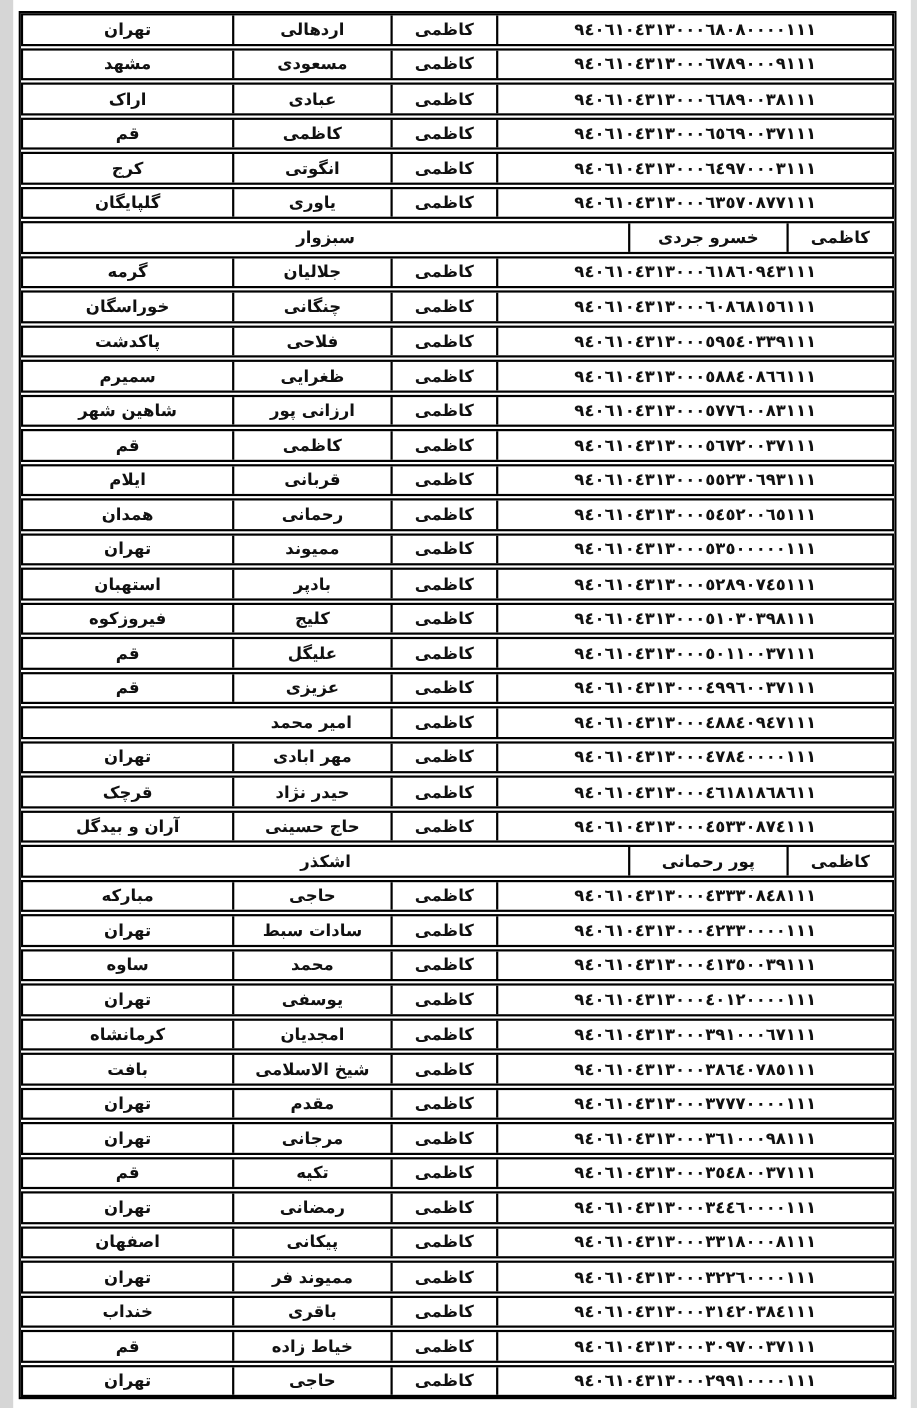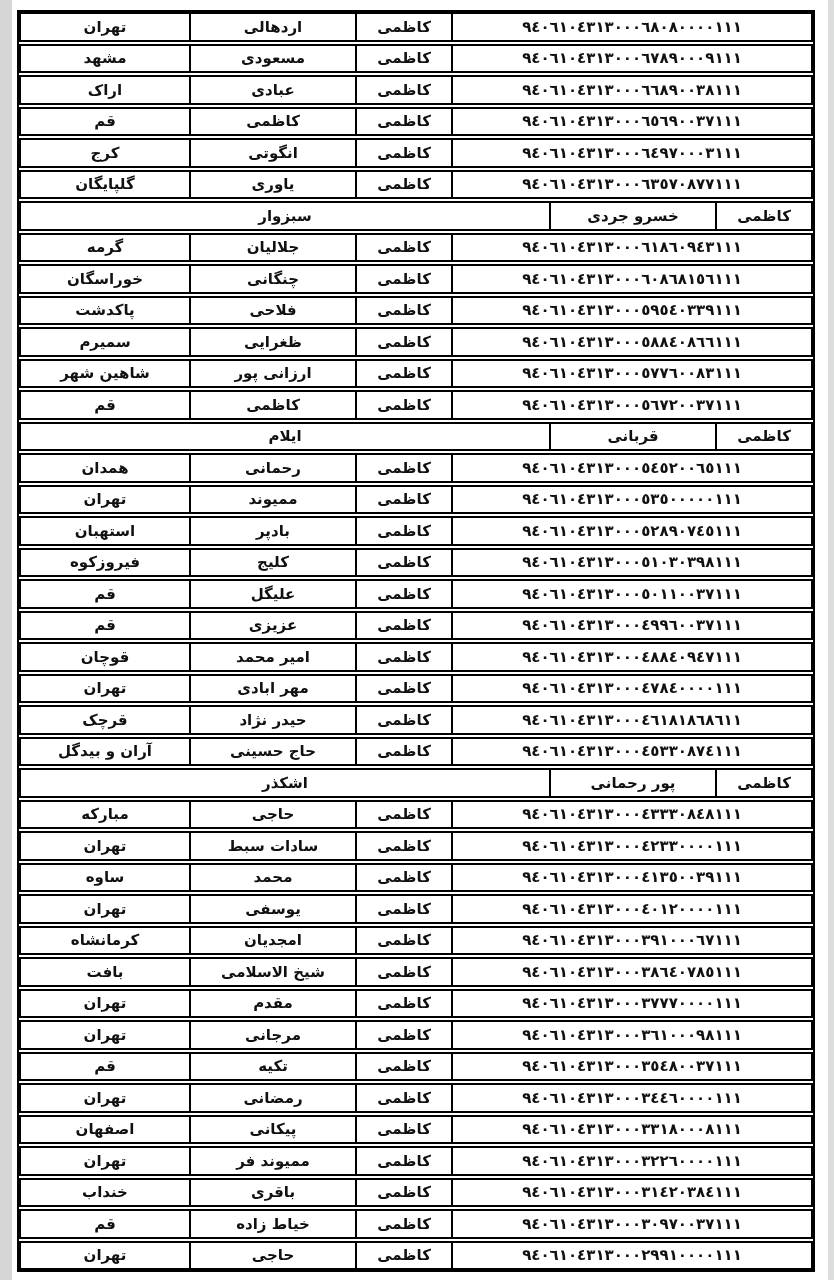--- a/index.html
+++ b/index.html
@@ -55,21 +55,21 @@
     box-sizing: border-box;
     font-weight: bold;
     font-size: 15px;
     color: #111;
     white-space: nowrap;
     overflow: hidden;
   }
   .cell:not(:last-child) { border-inline-end: 2px solid #000; }
   .cell-number { width: 360px; }
   .cell-surname { width: 96px; }
-  .cell-name { width: 166px; }
+  .cell-name { width: 144px; }
   .cell-city { flex: 1; }
   .num {
     direction: ltr;
     unicode-bidi: bidi-override;
     letter-spacing: 2px;
     font-size: 15px;
     font-weight: bold;
   }
 </style>
 </head>
@@ -188,20 +188,23 @@
     <div class="row">
       <div class="cell cell-number">
         <span class="num">٩٤٠٦١٠٤٣١٣٠٠٠٥٦٧٢٠٠٣٧١١١</span>
       </div>
       <div class="cell cell-surname">کاظمی</div>
       <div class="cell cell-name">کاظمی</div>
       <div class="cell cell-city">قم</div>
     </div>
 
     <div class="row">
+      <div class="cell cell-number">
+        <span class="num">٩٤٠٦١٠٤٣١٣٠٠٠٥٥٢٣٠٦٩٣١١١</span>
+      </div>
       <div class="cell cell-surname">کاظمی</div>
       <div class="cell cell-name">قربانی</div>
       <div class="cell cell-city">ایلام</div>
     </div>
 
     <div class="row">
       <div class="cell cell-number">
         <span class="num">٩٤٠٦١٠٤٣١٣٠٠٠٥٤٥٢٠٠٦٥١١١</span>
       </div>
       <div class="cell cell-surname">کاظمی</div>
@@ -253,21 +256,20 @@
       <div class="cell cell-name">عزیزی</div>
       <div class="cell cell-city">قم</div>
     </div>
 
     <div class="row">
       <div class="cell cell-number">
         <span class="num">٩٤٠٦١٠٤٣١٣٠٠٠٤٨٨٤٠٩٤٧١١١</span>
       </div>
       <div class="cell cell-surname">کاظمی</div>
       <div class="cell cell-name">امیر محمد</div>
-      <div class="cell cell-city">قوچان</div>
     </div>
 
     <div class="row">
       <div class="cell cell-number">
         <span class="num">٩٤٠٦١٠٤٣١٣٠٠٠٤٧٨٤٠٠٠٠١١١</span>
       </div>
       <div class="cell cell-surname">کاظمی</div>
       <div class="cell cell-name">مهر ابادی</div>
       <div class="cell cell-city">تهران</div>
     </div>

